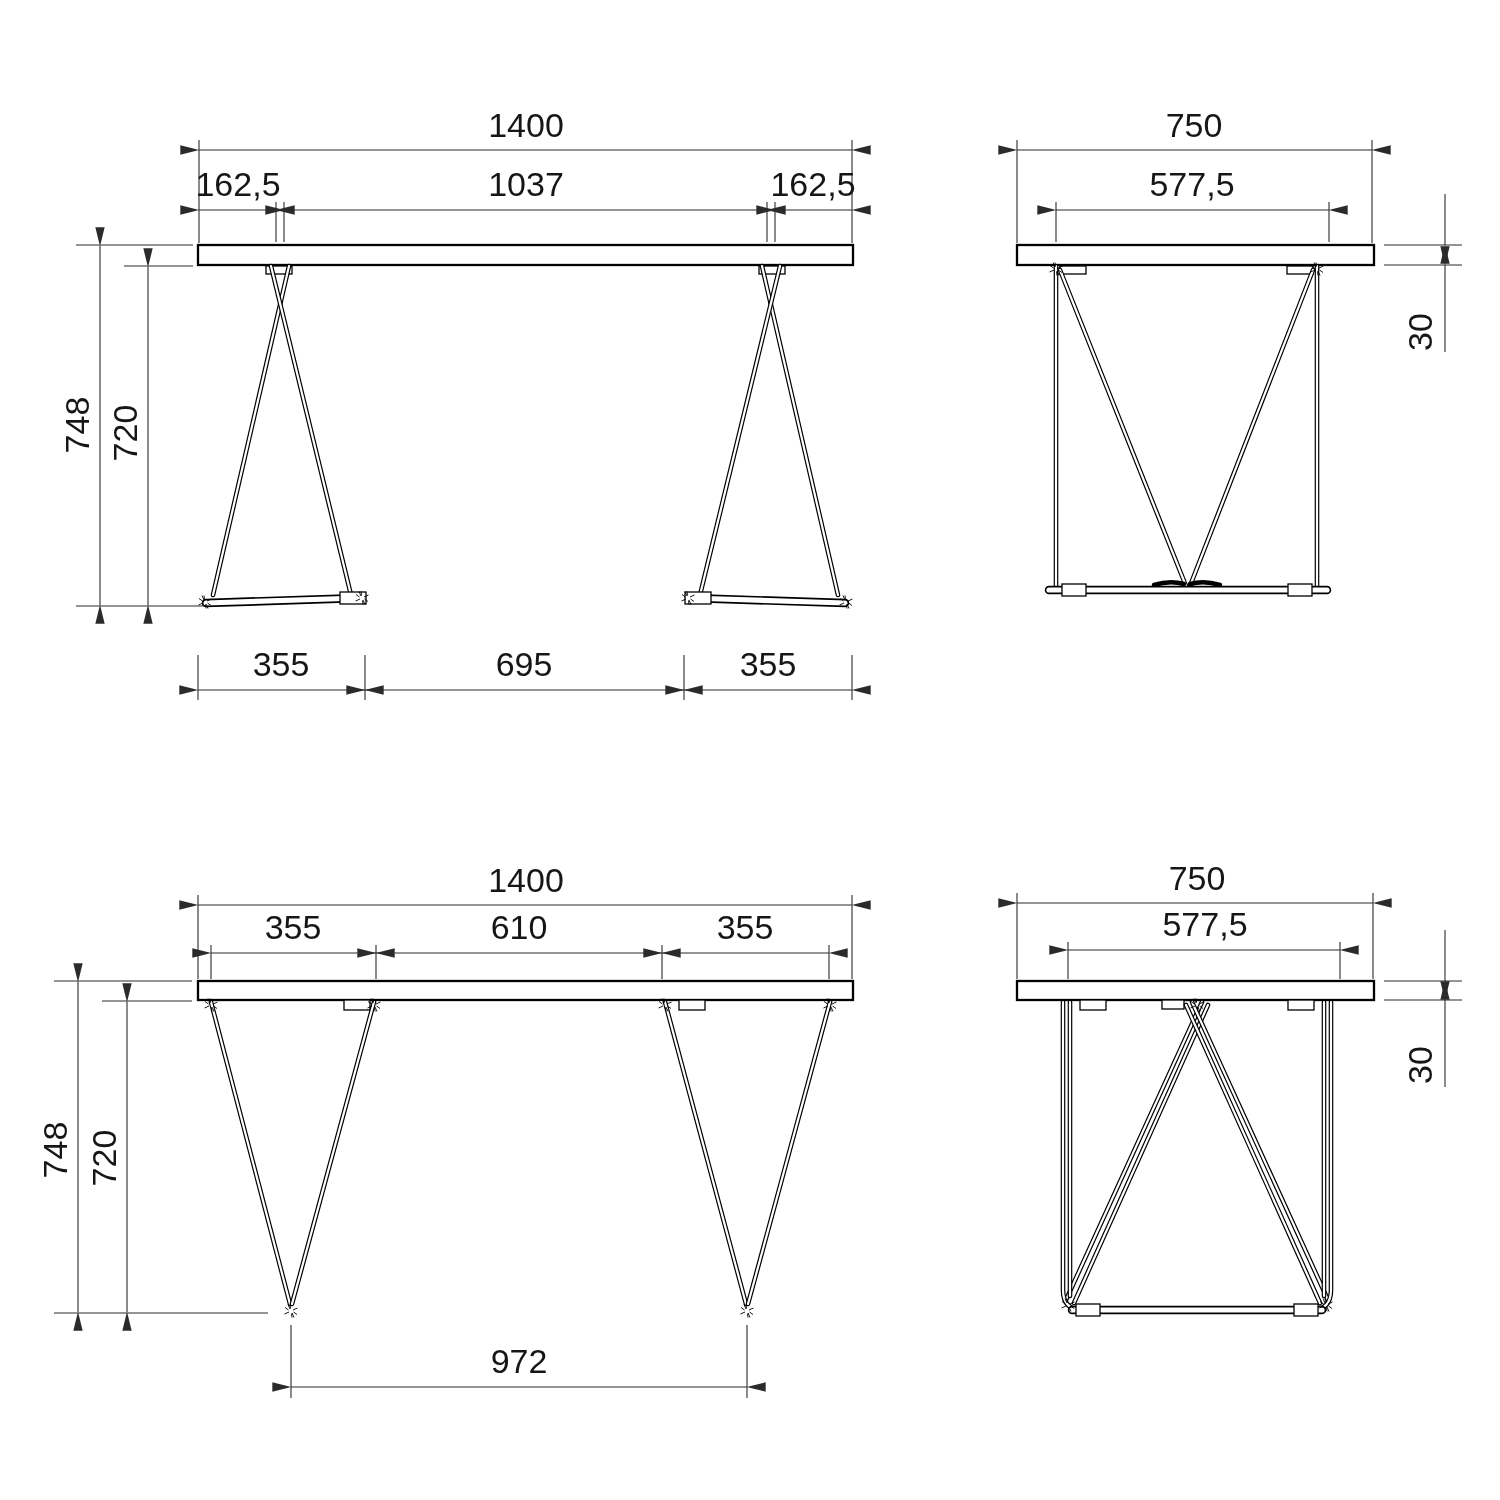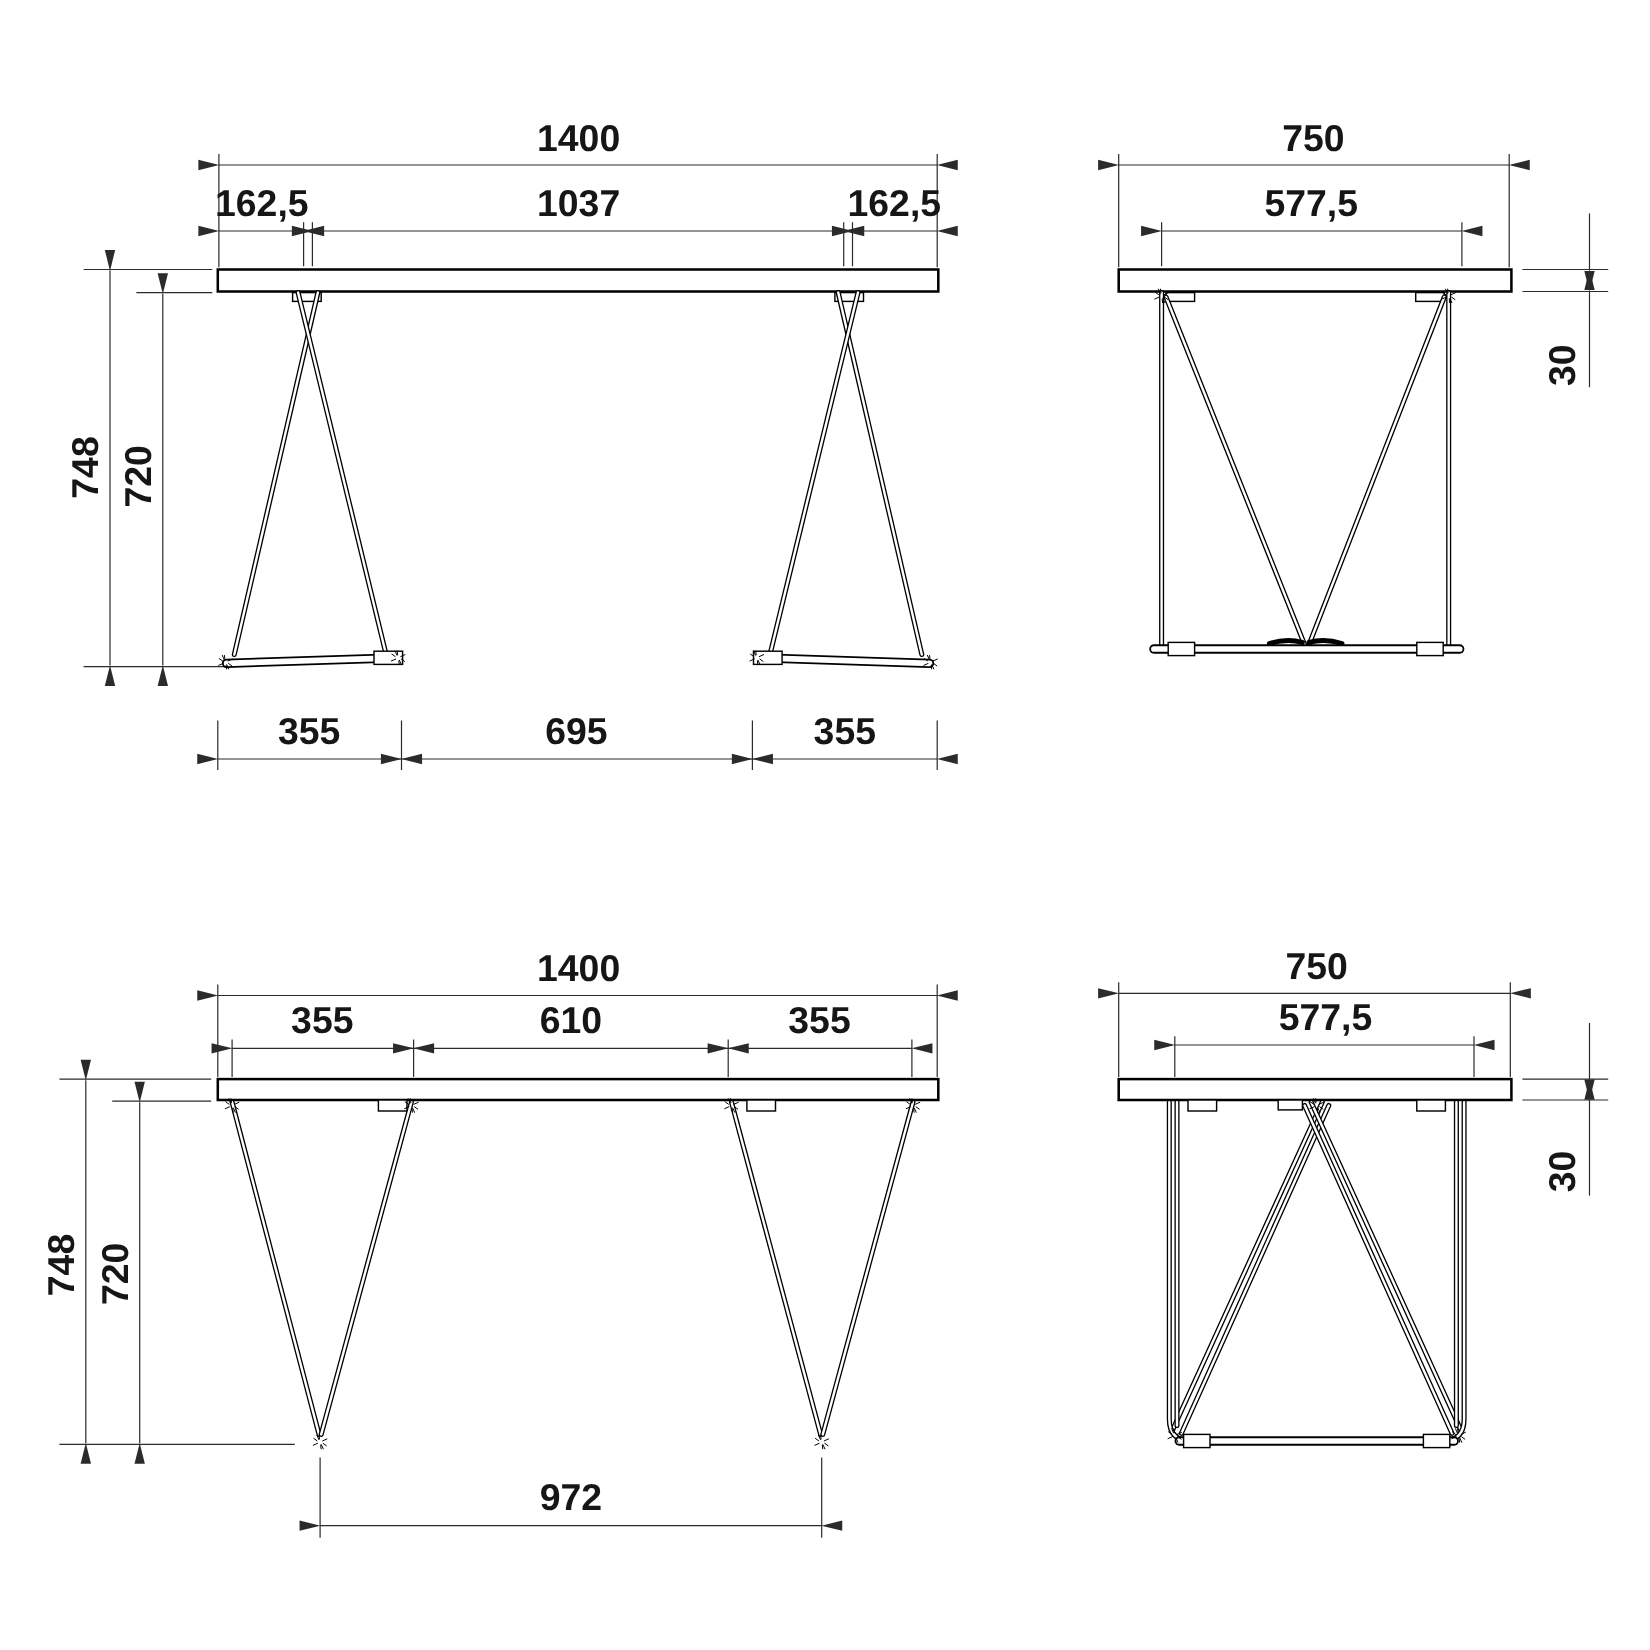--- a/index.html
+++ b/index.html
@@ -1,16 +1,16 @@
 <!DOCTYPE html>
 <html><head>
 <meta charset="utf-8">
 <style>
   html,body{margin:0;padding:0;background:#ffffff;}
-  #stage{width:1500px;height:1444px;background:#ffffff;position:relative;font-family:"Liberation Sans",sans-serif;font-weight:bold;}
+  #stage{width:1500px;height:1444px;background:#ffffff;position:relative;font-family:"Liberation Sans",sans-serif;}
   svg{display:block;}
   .outline{fill:#ffffff;stroke:#000000;stroke-width:2.3;}
   .to{stroke:#000000;stroke-width:4.6;fill:none;stroke-linecap:round;}
   .ti{stroke:#ffffff;stroke-width:2.2;fill:none;stroke-linecap:round;}
   .bo{stroke:#000000;stroke-width:8.5;fill:none;stroke-linecap:round;}
   .bi{stroke:#ffffff;stroke-width:5.2;fill:none;stroke-linecap:round;}
   .ext{stroke:#2b2b2b;stroke-width:1.1;fill:none;}
   .dim{stroke:#2b2b2b;stroke-width:1.1;fill:none;}
   .dtxt{font-family:"Liberation Sans",sans-serif;font-size:34px;fill:#161616;text-anchor:middle;}
   .bracket{fill:#ffffff;stroke:#000000;stroke-width:1.3;}

